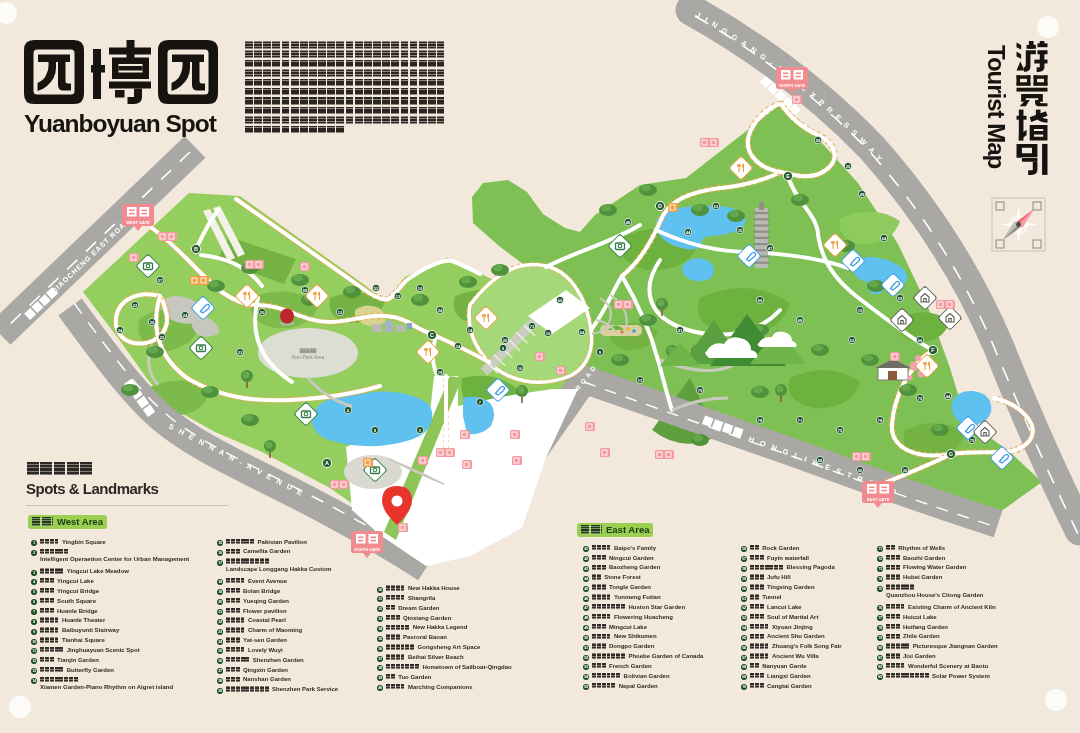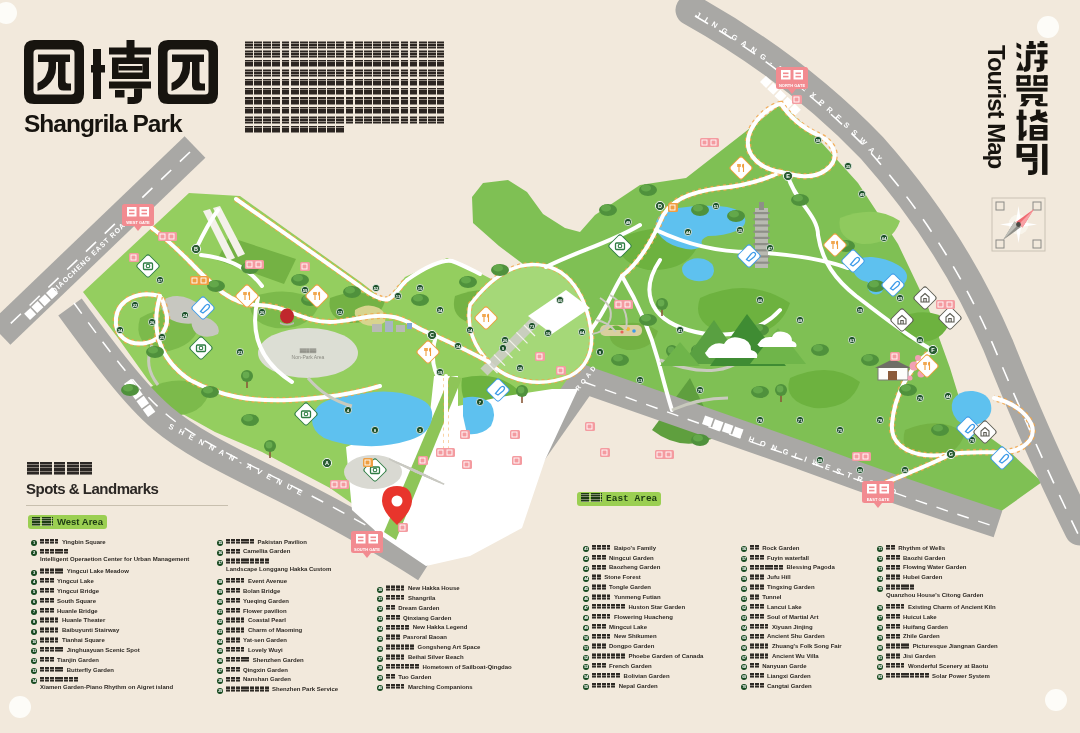--- a/index.html
+++ b/index.html
@@ -986,21 +986,21 @@
       <rect x="24" y="50" width="9.5" height="7.5"></rect>
     </g>
 <g transform="translate(134,0)" fill="#17140f">
       <path d="M0,10 Q0,0 10,0 L50,0 Q60,0 60,10 L60,54 Q60,64 50,64 L10,64 Q0,64 0,54 Z M9.5,13 L9.5,51 Q9.5,54.5 13,54.5 L47,54.5 Q50.5,54.5 50.5,51 L50.5,13 Q50.5,9.5 47,9.5 L13,9.5 Q9.5,9.5 9.5,13 Z"></path>
       <rect x="14" y="14.5" width="32" height="7.5"></rect>
       <path d="M24.5,22 L32,22 L32,28 Q32,38 23,46 Q19,49.5 13.5,51 L13.5,43 Q20.5,40 22.5,34 Q24.5,30 24.5,26 Z"></path>
       <path d="M34,22 L41.5,22 L41.5,41 Q41.5,43.5 44,43.5 L47,43.5 L47,50.5 L39.5,50.5 Q34,50.5 34,45 Z"></path>
     </g>
 </svg>
 
-<div class="abs" style="left:24px;top:110px;width:260px;font-size:24.5px;font-weight:bold;color:#17140f;letter-spacing:-1px;">Shangrila Park</div>
+<div class="abs" style="left:24px;top:110px;width:260px;font-size:24.5px;font-weight:bold;color:#17140f;letter-spacing:-1px;">Yuanboyuan Spot</div>
 
 <div class="abs" style="left:245px;top:41px;width:200px;color:#2b2521;">
 <div style="height:7.5px;margin-bottom:1.9px;width:199px;background:repeating-linear-gradient(0deg,rgba(242,233,220,0.5) 0 0.9px,rgba(0,0,0,0) 0.9px 2.5px),repeating-linear-gradient(90deg,#2b2521 0 7.8px,transparent 7.8px 9.15px)"></div>
 <div style="height:7.5px;margin-bottom:1.9px;width:199px;background:repeating-linear-gradient(0deg,rgba(242,233,220,0.5) 0 0.9px,rgba(0,0,0,0) 0.9px 2.5px),repeating-linear-gradient(90deg,#2b2521 0 7.8px,transparent 7.8px 9.15px)"></div>
 <div style="height:7.5px;margin-bottom:1.9px;width:199px;background:repeating-linear-gradient(0deg,rgba(242,233,220,0.5) 0 0.9px,rgba(0,0,0,0) 0.9px 2.5px),repeating-linear-gradient(90deg,#2b2521 0 7.8px,transparent 7.8px 9.15px)"></div>
 <div style="height:7.5px;margin-bottom:1.9px;width:199px;background:repeating-linear-gradient(0deg,rgba(242,233,220,0.5) 0 0.9px,rgba(0,0,0,0) 0.9px 2.5px),repeating-linear-gradient(90deg,#2b2521 0 7.8px,transparent 7.8px 9.15px)"></div>
 <div style="height:7.5px;margin-bottom:1.9px;width:199px;background:repeating-linear-gradient(0deg,rgba(242,233,220,0.5) 0 0.9px,rgba(0,0,0,0) 0.9px 2.5px),repeating-linear-gradient(90deg,#2b2521 0 7.8px,transparent 7.8px 9.15px)"></div>
 <div style="height:7.5px;margin-bottom:1.9px;width:199px;background:repeating-linear-gradient(0deg,rgba(242,233,220,0.5) 0 0.9px,rgba(0,0,0,0) 0.9px 2.5px),repeating-linear-gradient(90deg,#2b2521 0 7.8px,transparent 7.8px 9.15px)"></div>
 <div style="height:7.5px;margin-bottom:1.9px;width:199px;background:repeating-linear-gradient(0deg,rgba(242,233,220,0.5) 0 0.9px,rgba(0,0,0,0) 0.9px 2.5px),repeating-linear-gradient(90deg,#2b2521 0 7.8px,transparent 7.8px 9.15px)"></div>
 <div style="height:7.5px;margin-bottom:1.9px;width:199px;background:repeating-linear-gradient(0deg,rgba(242,233,220,0.5) 0 0.9px,rgba(0,0,0,0) 0.9px 2.5px),repeating-linear-gradient(90deg,#2b2521 0 7.8px,transparent 7.8px 9.15px)"></div>
@@ -1064,21 +1064,21 @@
     <text transform="translate(5,3) rotate(90)" font-size="24" font-weight="bold" fill="#17140f" letter-spacing="-1" font-family="Liberation Sans">Tourist Map</text>
   </svg>
 
 <div class="abs" style="left:27px;top:462px;width:66px;height:13px;background:repeating-linear-gradient(0deg,rgba(242,233,220,0.45) 0 1px,rgba(0,0,0,0) 1px 3.4px),repeating-linear-gradient(90deg,#2b2724 0 11.6px,transparent 11.6px 13.3px)"></div>
 <div class="abs" style="left:26px;top:480px;font-size:15px;font-weight:bold;color:#2b2724;letter-spacing:-0.5px;">Spots &amp; Landmarks</div>
 
 <div class="abs" style="left:26px;top:505px;width:202px;height:1px;background:#c8bfae;"></div>
 
 <div class="pill" style="left:28px;top:515px;"><span class="z" style="width:21px"></span>West Area</div>
 
-<div class="pill" style="left:577px;top:492px;font-family:Liberation Mono, monospace;"><span class="z" style="width:21px"></span>East Area</div>
+<div class="pill" style="left:577px;top:523px;"><span class="z" style="width:21px"></span>East Area</div>
 
 <div>
 <div class="item" style="left:31px;top:538.5px"><span class="bt">1</span><span class="z" style="width:18.4px"></span><span class="en">Yingbin Square</span></div>
 <div class="item" style="left:31px;top:548.4px"><span class="bt">2</span><span class="z" style="width:28.1px"></span><span class="l2 en">Intelligent Operaetion Center for Urban Management</span></div>
 <div class="item" style="left:31px;top:568.1px"><span class="bt">3</span><span class="z" style="width:23.2px"></span><span class="en">Yingcui Lake Meadow</span></div>
 <div class="item" style="left:31px;top:577.9px"><span class="bt">4</span><span class="z" style="width:13.5px"></span><span class="en">Yingcui Lake</span></div>
 <div class="item" style="left:31px;top:587.8px"><span class="bt">5</span><span class="z" style="width:13.5px"></span><span class="en">Yingcui Bridge</span></div>
 <div class="item" style="left:31px;top:597.6px"><span class="bt">6</span><span class="z" style="width:13.5px"></span><span class="en">South Square</span></div>
 <div class="item" style="left:31px;top:607.5px"><span class="bt">7</span><span class="z" style="width:13.5px"></span><span class="en">Huanle Bridge</span></div>
 <div class="item" style="left:31px;top:617.3px"><span class="bt">8</span><span class="z" style="width:18.4px"></span><span class="en">Huanle Theater</span></div>

